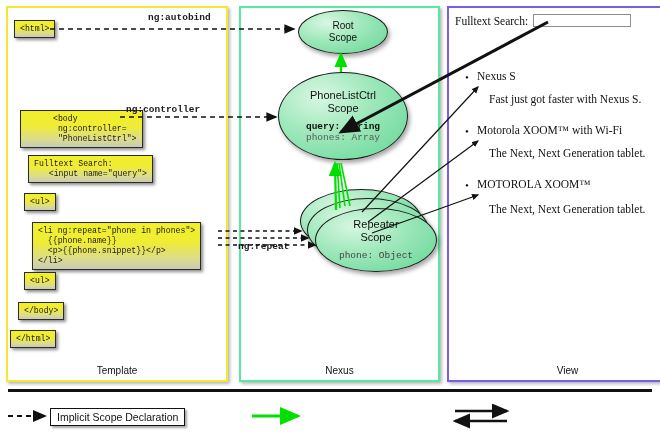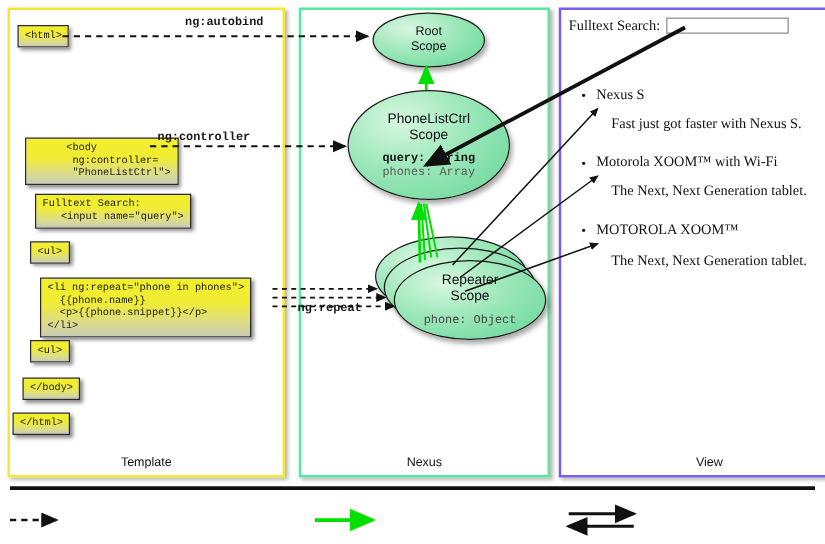--- a/index.html
+++ b/index.html
@@ -227,15 +227,16 @@
         </marker>
         <marker id="lg-green" markerWidth="7" markerHeight="7" refX="6" refY="3" orient="auto">
           <path d="M0,0 L7,3 L0,6 z" fill="#00e000"></path>
         </marker>
       </defs>
       <line x1="8" y1="18" x2="45" y2="18" stroke="#111" stroke-width="2" stroke-dasharray="5,4" marker-end="url(#lg-black)"></line>
       <line x1="252" y1="18" x2="298" y2="18" stroke="#00e000" stroke-width="3" marker-end="url(#lg-green)"></line>
       <line x1="455" y1="13" x2="507" y2="13" stroke="#111" stroke-width="2.5" marker-end="url(#lg-black)"></line>
       <line x1="507" y1="23" x2="455" y2="23" stroke="#111" stroke-width="2.5" marker-end="url(#lg-black)"></line>
     </svg>
+    <div class="lg-box" id="lg-box-1">Implicit Scope Declaration</div>
   </div>
 
 </div>
 
 </body></html>

